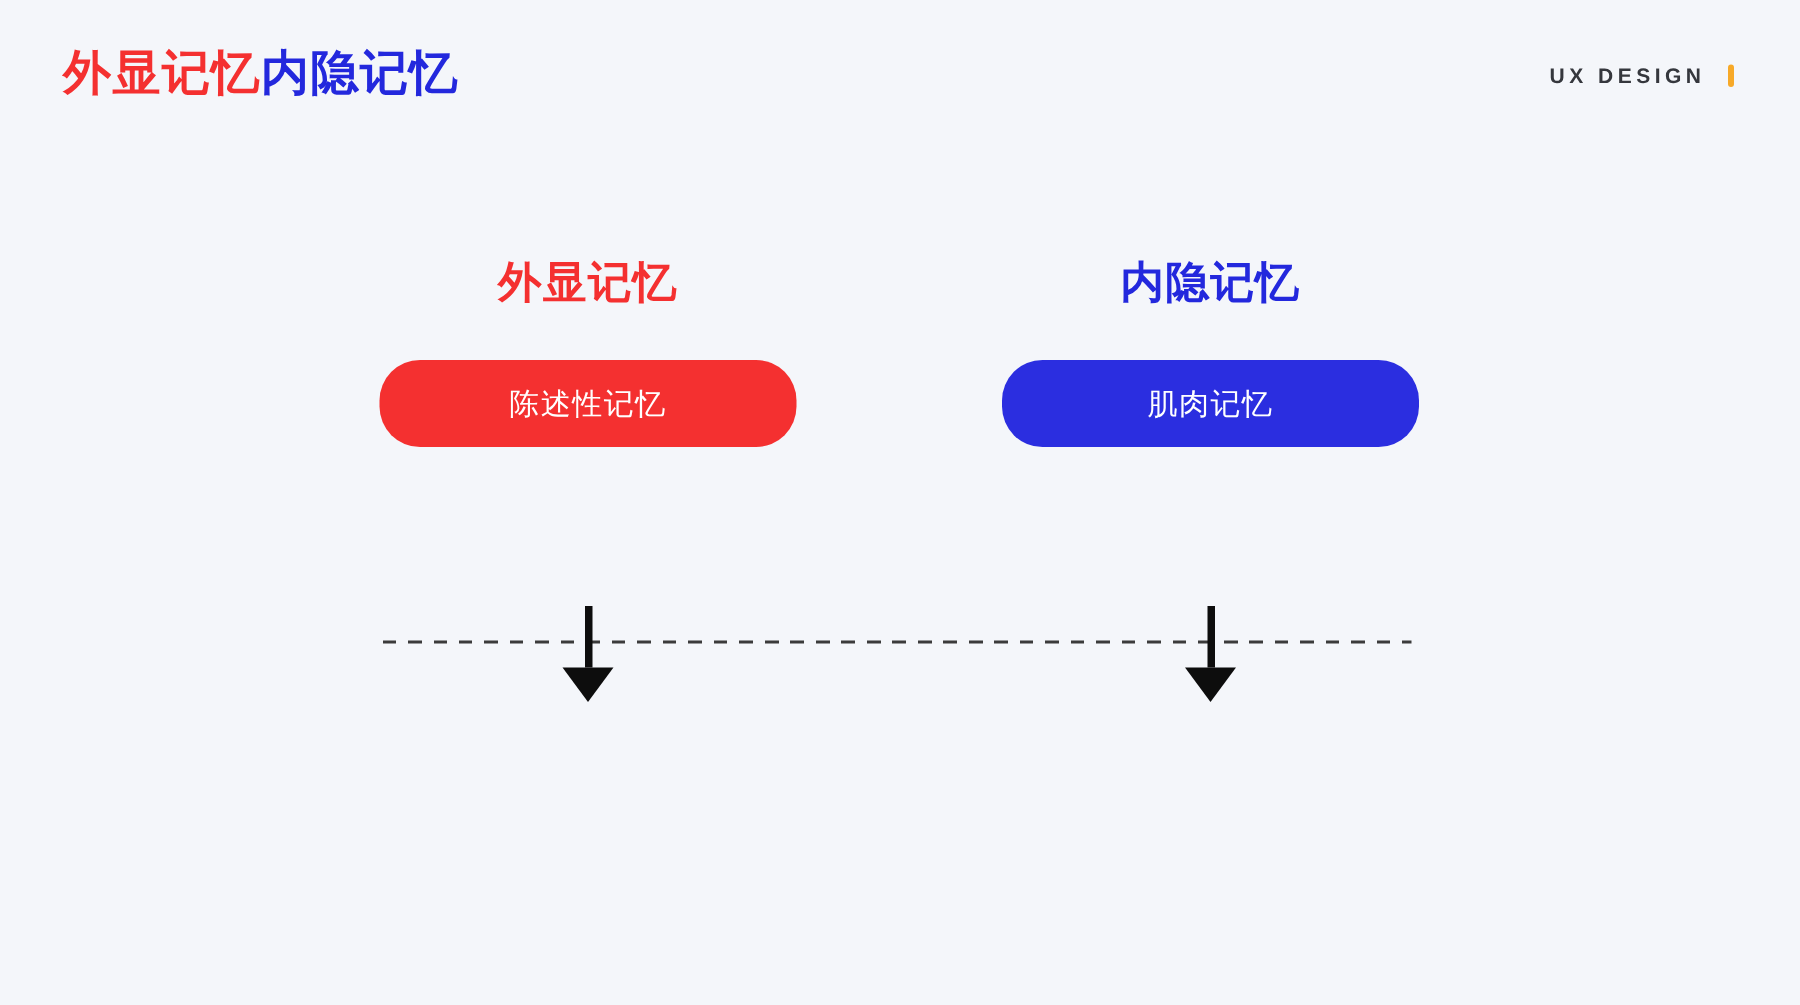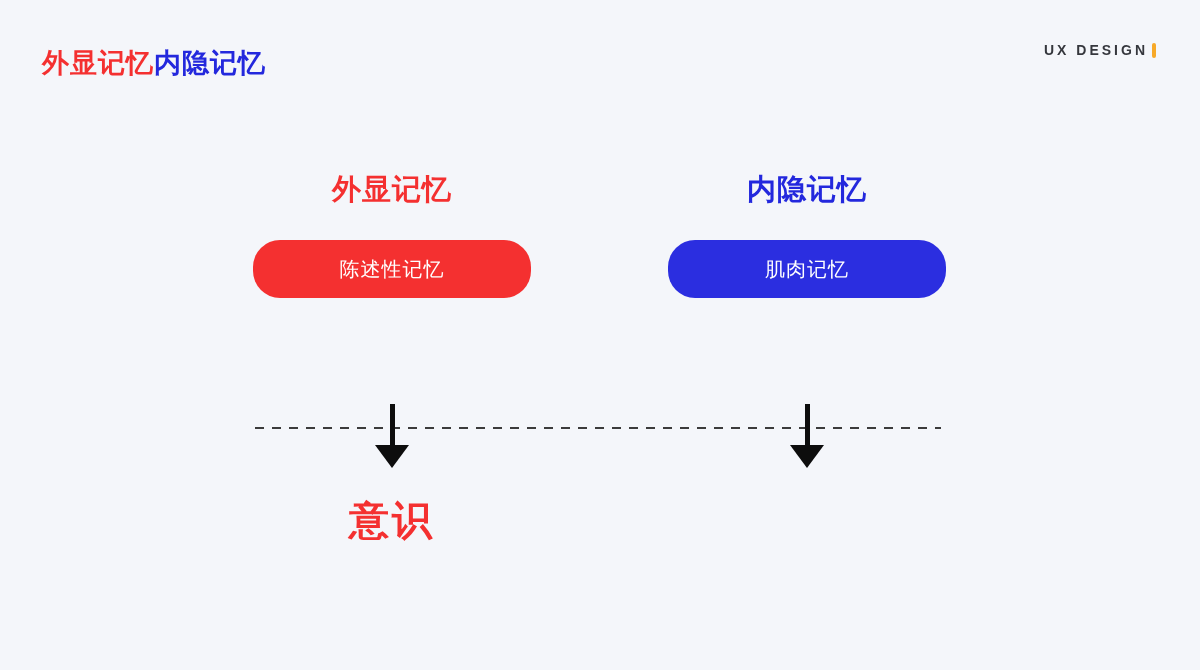--- a/index.html
+++ b/index.html
@@ -13,37 +13,37 @@
     width: 1200px;
     height: 670px;
     background: #f4f6fa;
     overflow: hidden;
   }
 
   
   .title {
     position: absolute;
     left: 42px;
-    top: 50px;
-    font-size: 27px;
+    top: 32px;
+    font-size: 32px;
     font-weight: 800;
     letter-spacing: 1px;
     line-height: 1;
     white-space: nowrap;
   }
   .title .t-red  { color: #f43030; }
   .title .t-blue { color: #2328dd; }
 
   .brand {
     position: absolute;
     right: 44px;
     top: 42px;
     display: flex;
     align-items: center;
-    gap: 4px;
+    gap: 15px;
     text-align: center;
   }
   .brand-text {
     font-size: 14px;
     font-weight: 700;
     letter-spacing: 3px;
     color: #35373d;
     white-space: nowrap;
   }
   .brand-bar {
@@ -161,15 +161,14 @@
 
   <div class="down-arrow arrow-left">
     <div class="arrow-stem"></div>
     <div class="arrow-head"></div>
   </div>
   <div class="down-arrow arrow-right">
     <div class="arrow-stem"></div>
     <div class="arrow-head"></div>
   </div>
 
-  <div class="result result-left">意识</div>
 
 </div>
 
 </body></html>

